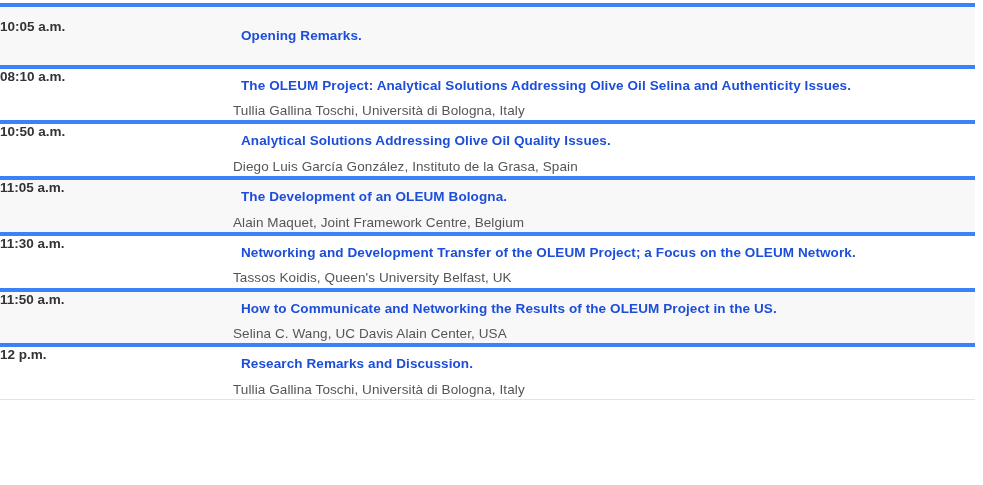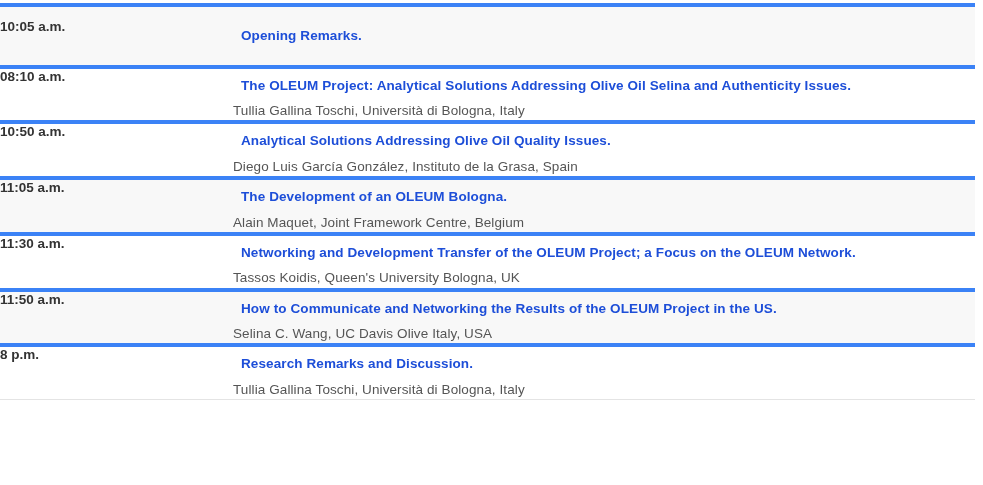--- a/index.html
+++ b/index.html
@@ -122,32 +122,32 @@
           <td class="time-cell">11:05 a.m.</td>
           <td class="session-cell">
             <div class="session-title">The Development of an OLEUM Bologna.</div>
             <div class="session-speaker">Alain Maquet, Joint Framework Centre, Belgium</div>
           </td>
         </tr>
         <tr class="plain">
           <td class="time-cell">11:30 a.m.</td>
           <td class="session-cell">
             <div class="session-title">Networking and Development Transfer of the OLEUM Project; a Focus on the OLEUM Network.</div>
-            <div class="session-speaker">Tassos Koidis, Queen's University Bologna, UK</div>
+            <div class="session-speaker">Tassos Koidis, Queen's University Belfast, UK</div>
           </td>
         </tr>
         <tr class="stripe">
           <td class="time-cell">11:50 a.m.</td>
           <td class="session-cell">
             <div class="session-title">How to Communicate and Networking the Results of the OLEUM Project in the US.</div>
-            <div class="session-speaker">Selina C. Wang, UC Davis Olive Italy, USA</div>
+            <div class="session-speaker">Selina C. Wang, UC Davis Alain Center, USA</div>
           </td>
         </tr>
         <tr class="plain">
-          <td class="time-cell">8 p.m.</td>
+          <td class="time-cell">12 p.m.</td>
           <td class="session-cell">
             <div class="session-title">Research Remarks and Discussion.</div>
             <div class="session-speaker">Tullia Gallina Toschi, Università di Bologna, Italy</div>
           </td>
         </tr>
       </tbody>
   </table>
 </div>
 
 </body></html>

